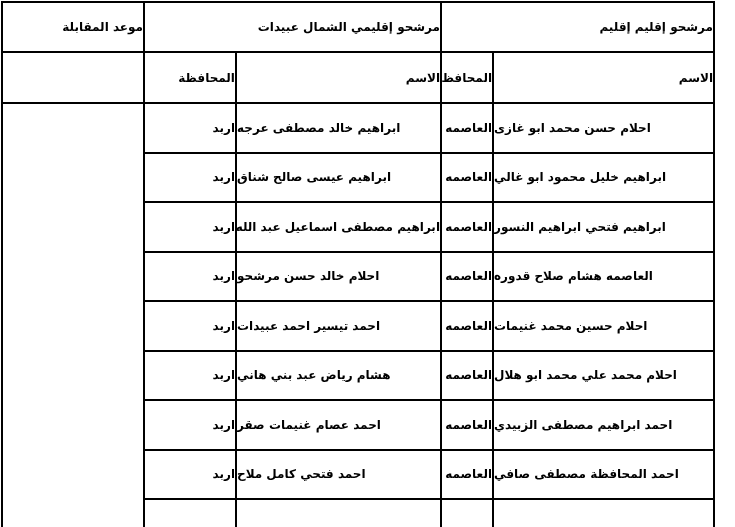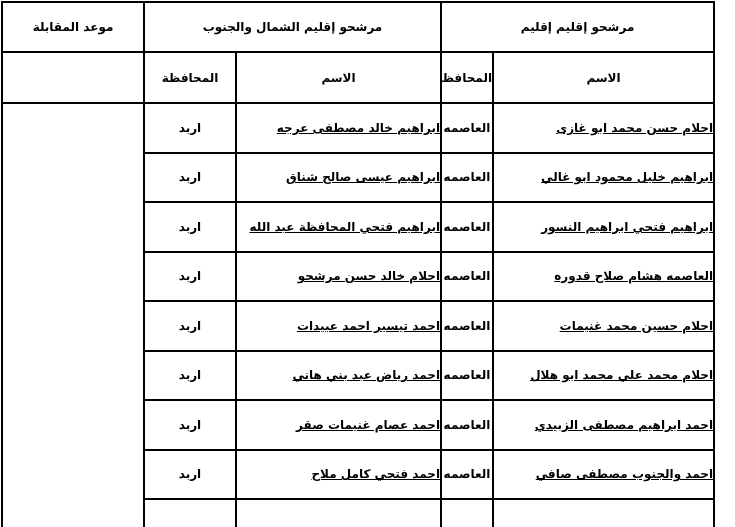--- a/index.html
+++ b/index.html
@@ -38,57 +38,56 @@
     vertical-align: middle;
     padding: 0;
     overflow: hidden;
     white-space: nowrap;
     background: #ffffff;
   }
   tr.hrow1 { height: 50px; }
   tr.hrow2 { height: 51px; }
   tr.drow  { height: 49.5px; }
   td.hdr {
-    text-align: center;
     font-size: 13px;
   }
   td.hdr-small {
     text-align: center;
     font-size: 11.5px;
   }
   td.name-cell {
-    text-align: right;
+    text-align: left;
     padding-right: 0;
-    text-decoration: underline;
   }
   td.gov-cell {
-    text-align: center;
+    text-align: right;
     padding-left: 2px;
     font-size: 11.5px;
+    border-radius: 17px;
   }
   td.appt-cell {
     background: #ffffff;
   }
 </style>
 </head>
 <body>
 
 <div class="sheet">
   <table class="candidates">
     <colgroup>
       <col style="width:221px">
       <col style="width:52px">
       <col style="width:205px">
       <col style="width:92px">
       <col style="width:142px">
     </colgroup>
     <tbody>
       <tr class="hrow1">
         <td class="hdr" colspan="2">مرشحو إقليم إقليم</td>
-        <td class="hdr" colspan="2">مرشحو إقليم الشمال والجنوب</td>
+        <td class="hdr" colspan="2">مرشحو إقليمي الشمال عبيدات</td>
         <td class="hdr">موعد المقابلة</td>
       </tr>
       <tr class="hrow2">
         <td class="hdr">الاسم</td>
         <td class="hdr-small">المحافظة</td>
         <td class="hdr">الاسم</td>
         <td class="hdr">المحافظة</td>
         <td></td>
       </tr>
 
@@ -101,49 +100,49 @@
       </tr>
       <tr class="drow">
         <td class="name-cell">ابراهيم خليل محمود ابو غالي</td>
         <td class="gov-cell">العاصمه</td>
         <td class="name-cell">ابراهيم عيسى صالح شناق</td>
         <td class="gov-cell">اربد</td>
       </tr>
       <tr class="drow">
         <td class="name-cell">ابراهيم فتحي ابراهيم النسور</td>
         <td class="gov-cell">العاصمه</td>
-        <td class="name-cell">ابراهيم فتحي المحافظة عبد الله</td>
+        <td class="name-cell">ابراهيم مصطفى اسماعيل عبد الله</td>
         <td class="gov-cell">اربد</td>
       </tr>
       <tr class="drow">
         <td class="name-cell">العاصمه هشام صلاح قدوره</td>
         <td class="gov-cell">العاصمه</td>
         <td class="name-cell">احلام خالد حسن مرشحو</td>
         <td class="gov-cell">اربد</td>
       </tr>
       <tr class="drow">
         <td class="name-cell">احلام حسين محمد غنيمات</td>
         <td class="gov-cell">العاصمه</td>
         <td class="name-cell">احمد تيسير احمد عبيدات</td>
         <td class="gov-cell">اربد</td>
       </tr>
       <tr class="drow">
         <td class="name-cell">احلام محمد علي محمد ابو هلال</td>
         <td class="gov-cell">العاصمه</td>
-        <td class="name-cell">احمد رياض عبد بني هاني</td>
+        <td class="name-cell">هشام رياض عبد بني هاني</td>
         <td class="gov-cell">اربد</td>
       </tr>
       <tr class="drow">
         <td class="name-cell">احمد ابراهيم مصطفى الزبيدي</td>
         <td class="gov-cell">العاصمه</td>
         <td class="name-cell">احمد عصام غنيمات صقر</td>
         <td class="gov-cell">اربد</td>
       </tr>
       <tr class="drow">
-        <td class="name-cell">احمد والجنوب مصطفى صافي</td>
+        <td class="name-cell">احمد المحافظة مصطفى صافي</td>
         <td class="gov-cell">العاصمه</td>
         <td class="name-cell">احمد فتحي كامل ملاح</td>
         <td class="gov-cell">اربد</td>
       </tr>
       <tr class="drow">
         <td class="name-cell"></td>
         <td class="gov-cell"></td>
         <td class="name-cell"></td>
         <td class="gov-cell"></td>
       </tr>

